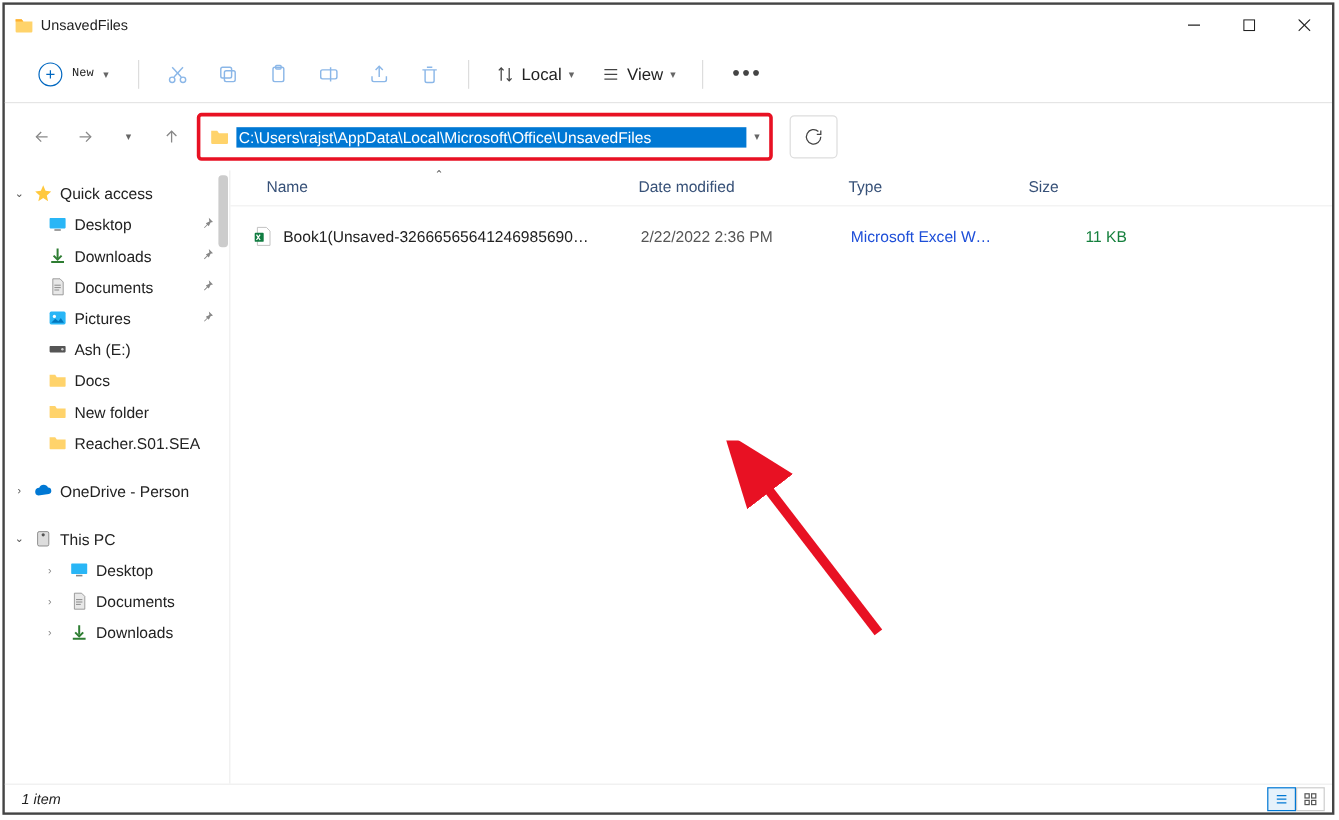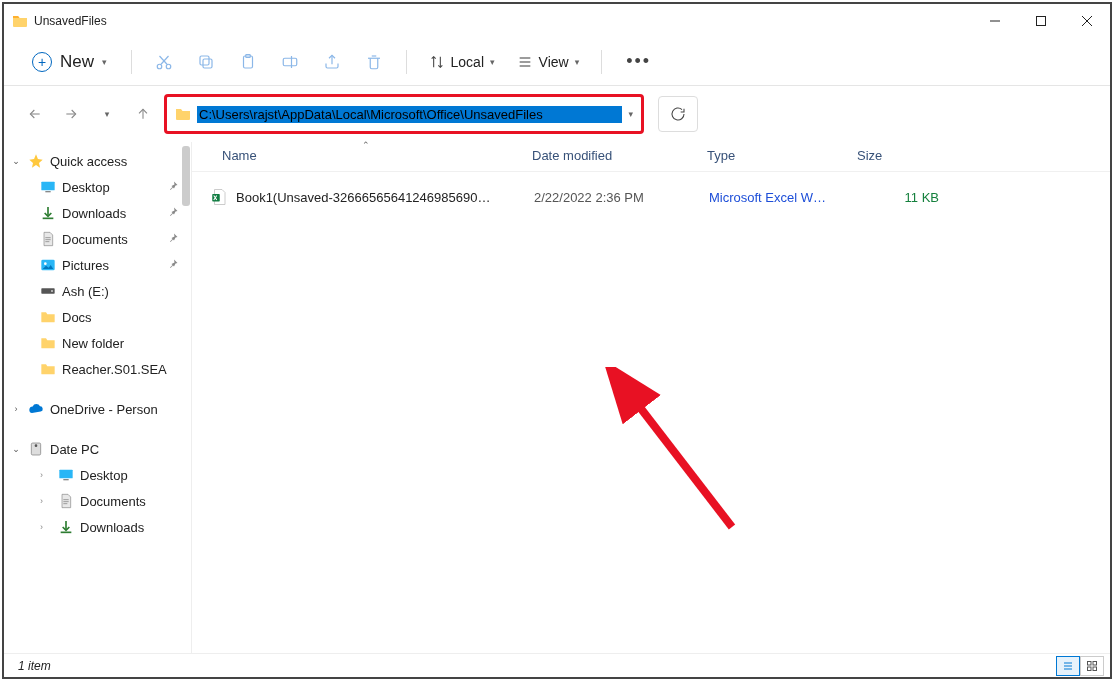--- a/index.html
+++ b/index.html
@@ -10,33 +10,33 @@
   .titlebar-left { display: flex; align-items: center; gap: 6px; }
   .folder-glyph { width: 16px; height: 16px; }
   .title-text { font-size: 12px; }
   .winbtns { display: flex; }
   .winbtn { width: 46px; height: 34px; display: flex; align-items: center; justify-content: center; }
   .winbtn svg { stroke: #222; }
   
   .toolbar { height: 48px; border-bottom: 1px solid #e5e5e5; display: flex; align-items: center; padding: 0 18px; gap: 6px; }
   .new-btn { display: flex; align-items: center; gap: 8px; padding: 6px 10px; border-radius: 4px; }
   .new-btn .plus { width: 20px; height: 20px; border: 1.5px solid #0067c0; border-radius: 50%; display: flex; align-items: center; justify-content: center; color: #0067c0; font-size: 14px; }
-  .new-label { font-size: 17px; }
+  .new-label { font-size: 10px; font-family: Liberation Mono, monospace; }
   .chev { font-size: 9px; color: #666; }
   .tb-sep { width: 1px; height: 24px; background: #ddd; margin: 0 8px; }
   .tb-icon { width: 36px; height: 36px; display: flex; align-items: center; justify-content: center; border-radius: 4px; color: #8bb7e8; }
   .tb-icon svg { stroke: currentColor; fill: none; }
   .tb-text { display: flex; align-items: center; gap: 6px; padding: 6px 8px; font-size: 14px; border-radius: 4px; }
   .tb-text svg { stroke: #444; fill: none; }
   .more-dots { font-size: 18px; letter-spacing: 2px; color: #444; padding: 6px 10px; }
   
   .addr-row { height: 56px; display: flex; align-items: center; padding: 0 16px; gap: 6px; }
   .nav-btn { width: 30px; height: 30px; display: flex; align-items: center; justify-content: center; color: #888; }
   .addr-box { flex: 0 0 auto; width: 480px; height: 40px; border: 3px solid #e81123; border-radius: 4px; display: flex; align-items: center; padding: 0 8px; gap: 6px; }
-  .addr-path { background: #0078d4; color: #000000; padding: 1px 2px; font-size: 13px; white-space: nowrap; overflow: hidden; flex: 1; }
+  .addr-path { background: #0078d4; color: #ffffff; padding: 1px 2px; font-size: 13px; white-space: nowrap; overflow: hidden; flex: 1; }
   .refresh-btn { width: 40px; height: 36px; border: 1px solid #ddd; border-radius: 4px; display: flex; align-items: center; justify-content: center; margin-left: 8px; }
   .search-box { flex: 1; height: 36px; border: 1px solid #ddd; border-radius: 4px; display: flex; align-items: center; padding: 0 12px; gap: 10px; margin-left: 8px; color: #888; }
   .search-input { border: none; outline: none; flex: 1; font-size: 13px; }
   
   .main { flex: 1; display: flex; min-height: 0; }
   .sidebar { width: 188px; border-right: 1px solid #eee; overflow-y: auto; padding-top: 6px; position: relative; }
   .sidebar::after { content: ""; position: absolute; right: 0; top: 0; width: 12px; height: 100%; }
   .sb-scroll { position: absolute; right: 1px; top: 4px; width: 8px; height: 60px; background: #ccc; border-radius: 3px; }
   .sb-item { display: flex; align-items: center; gap: 6px; padding: 5px 6px 5px 22px; font-size: 13px; white-space: nowrap; }
   .sb-item.section { padding-left: 6px; font-weight: 400; }
@@ -297,21 +297,21 @@
           </svg>
         <span>OneDrive - Person</span>
       </div>
       <div class="sb-gap"></div>
       <div class="sb-item section">
         <span class="exp">⌄</span>
         <svg class="ico" viewBox="0 0 24 24">
             <rect x="5" y="3" width="14" height="18" rx="2" fill="#ddd" stroke="#777"></rect>
             <circle cx="12" cy="7" r="2" fill="#555"></circle>
           </svg>
-        <span>Date PC</span>
+        <span>This PC</span>
       </div>
       <div id="pc-items">
           <div class="sb-item sub2">
             <span style="width:12px;font-size:9px;color:#888;">›</span>
             <svg class="ico" viewBox="0 0 24 24">
               <rect x="2" y="4" width="20" height="13" rx="1" fill="#29b6f6"></rect>
               <rect x="8" y="18" width="8" height="2" fill="#888"></rect>
             </svg>
             <span>Desktop</span>
           </div>

